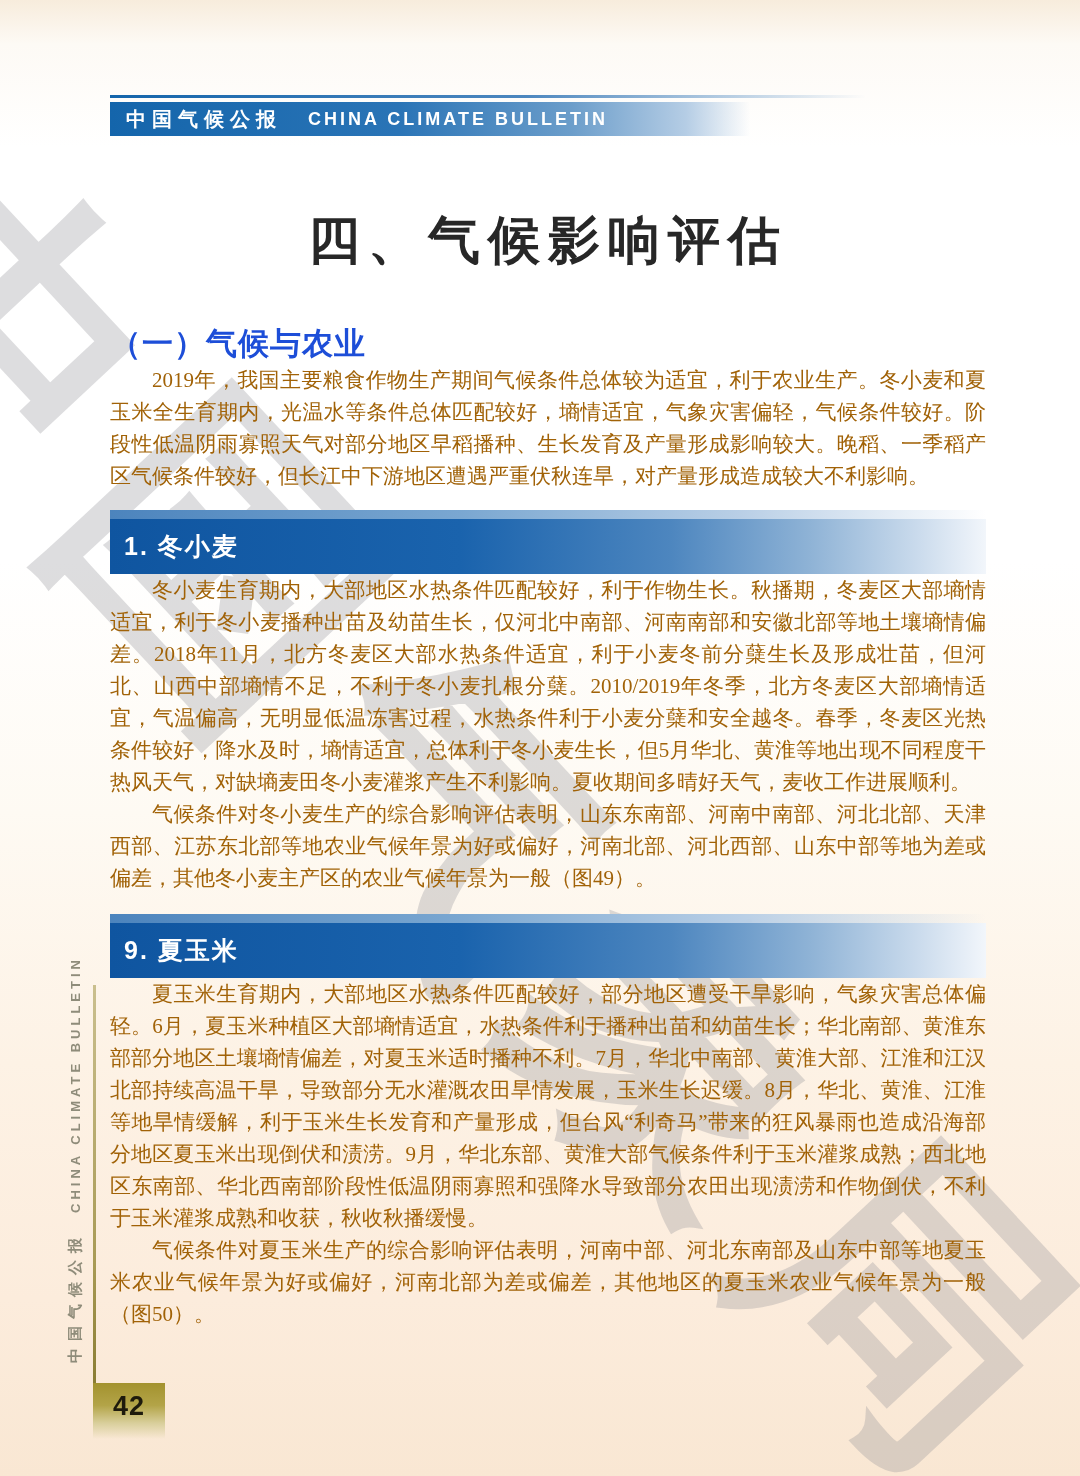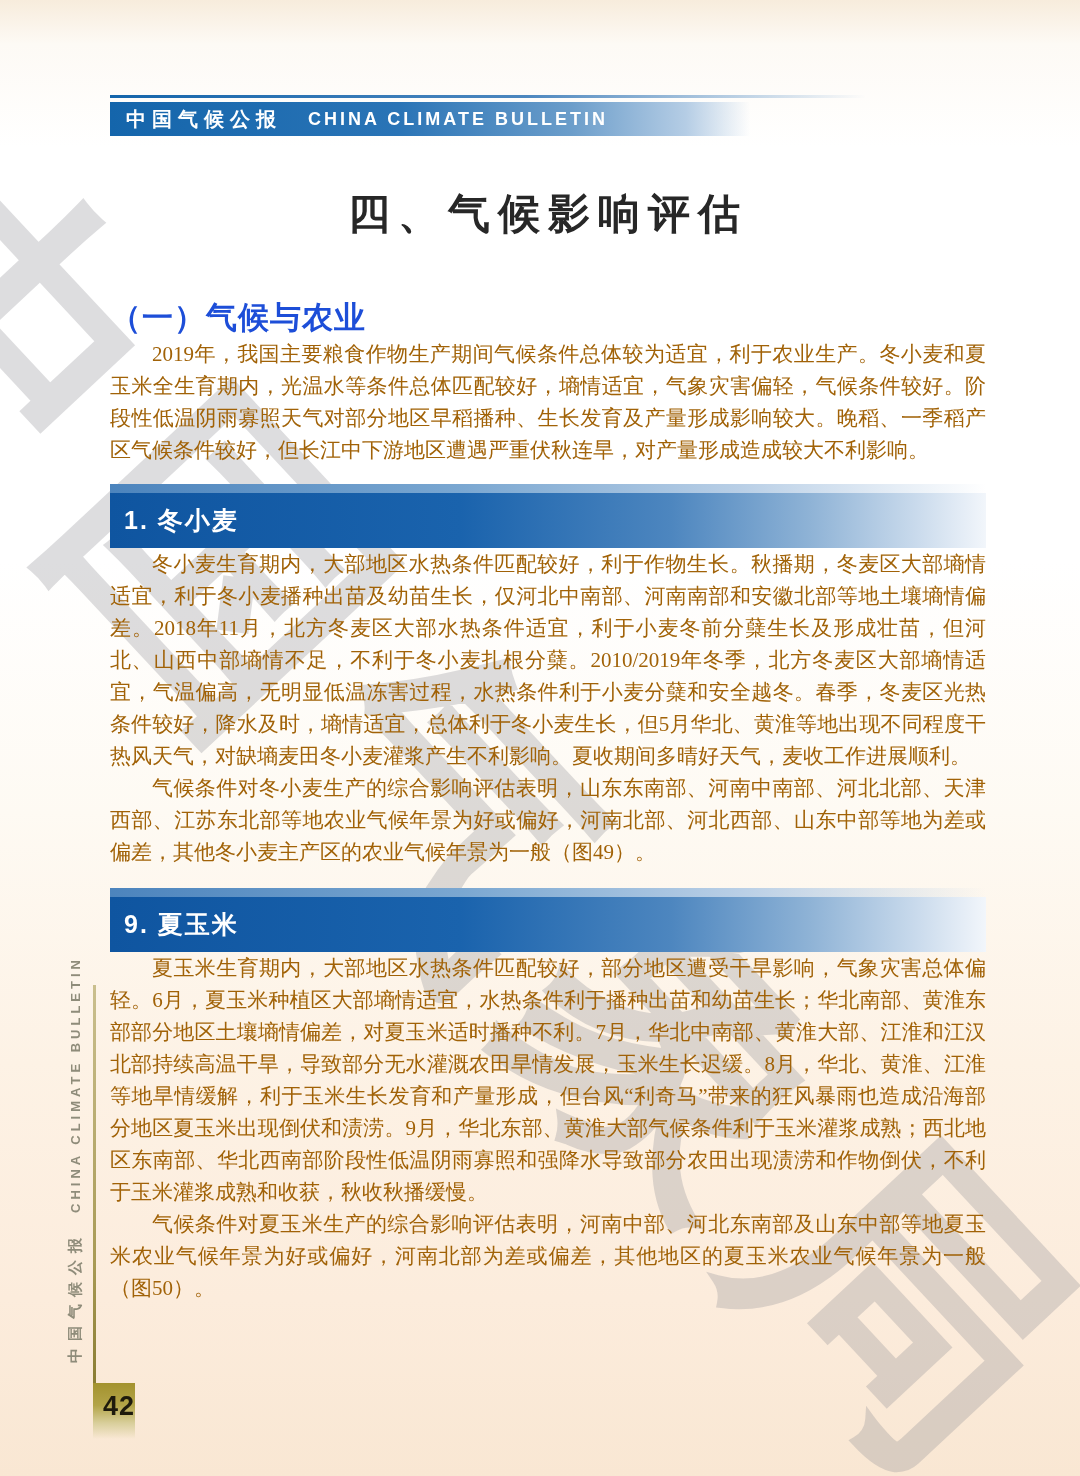--- a/index.html
+++ b/index.html
@@ -21,22 +21,22 @@
   
   .hdr{padding-top:95px;}
   .hdr-topline{height:3px;width:756px;
     background:linear-gradient(90deg,#1465ab 0%,#4c87bf 55%,rgba(255,255,255,0) 100%);}
   .hdr-bar{margin-top:4px;height:34px;width:640px;display:flex;align-items:center;
     background:linear-gradient(90deg,#1465ab 0%,#2a74b6 45%,#6b9dca 72%,#b5cde5 90%,rgba(255,255,255,0) 100%);
     font-family:"Liberation Sans",sans-serif;color:#ffffff;font-weight:bold;}
   .hdr-cn{font-size:20px;letter-spacing:6px;margin-left:16px;}
   .hdr-en{font-size:18px;letter-spacing:3px;margin-left:26px;}
   
-  .page-title{margin:50px 0 0 0;text-align:center;font-family:"Liberation Sans",sans-serif;
-    font-weight:bold;font-size:42px;line-height:56px;letter-spacing:8px;color:#272727;}
+  .page-title{margin:76px 0 0 0;text-align:center;font-family:"Liberation Sans",sans-serif;
+    font-weight:bold;font-size:52px;line-height:56px;letter-spacing:8px;color:#272727;}
   .sec-heading{margin:56px 0 0 0;font-family:Liberation Serif, serif;font-weight:bold;
     font-size:31px;line-height:40px;color:#1d4ed8;letter-spacing:1px;}
   
   p.body{margin:0;font-size:21px;line-height:32px;color:#a16207;text-align:justify;
     text-indent:2em;}
   .mt-intro{margin-top:24px;}
   .mt-para{margin-top:18px;}
   
   .sub-bar{margin-top:18px;}
   .sub-bar.second{margin-top:20px;}
@@ -52,23 +52,23 @@
     transform:rotate(-90deg);transform-origin:0 0;
     display:flex;align-items:center;white-space:nowrap;
     font-family:"Liberation Sans",sans-serif;color:#8f8c7a;
   }
   .side-label .cn{font-size:15px;font-weight:bold;letter-spacing:7px;}
   .side-label .en{font-size:13px;font-weight:bold;letter-spacing:4px;margin-left:18px;}
   .side-rule{position:absolute;z-index:1;left:93px;top:985px;width:3px;height:398px;
     background:linear-gradient(180deg,#cabf8e 0%,#a89a55 70%,#8a7d33 100%);}
   
   .page-num-box{
-    position:absolute;z-index:2;left:93px;top:1383px;width:32px;height:56px;
+    position:absolute;z-index:2;left:93px;top:1383px;width:72px;height:56px;
     background:linear-gradient(180deg,#a3922e 0%,#b3a448 40%,#d9cf9c 72%,rgba(255,255,255,0) 100%);
-    display:flex;justify-content:center;align-items:flex-start;padding-left:10px;
+    display:flex;justify-content:center;align-items:flex-start;
   }
   .page-num-box .num{margin-top:8px;font-family:"Liberation Sans",sans-serif;
     font-weight:bold;font-size:27px;color:#1e1a0c;letter-spacing:1px;}
 </style>
 </head>
 <body>
 
 <div class="watermark">中国气象局</div>
 
 <div class="content">

